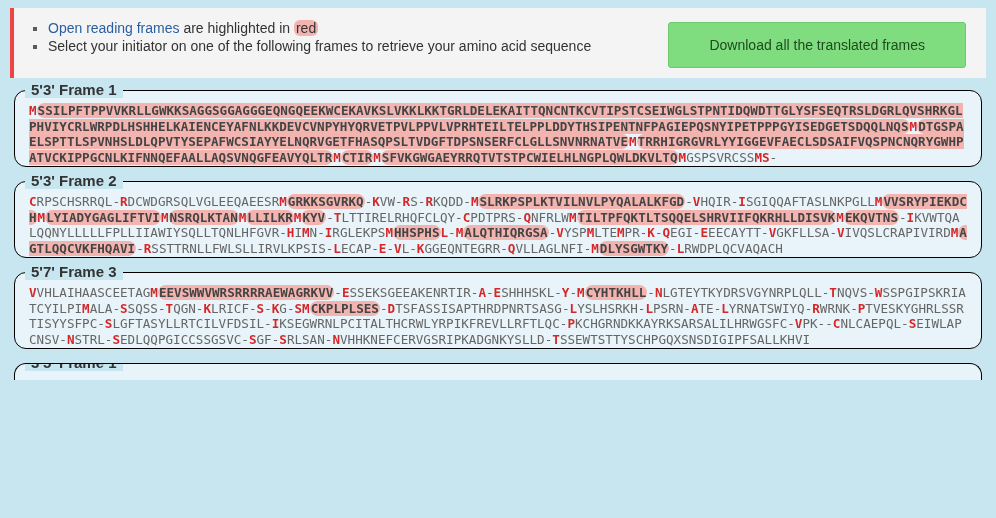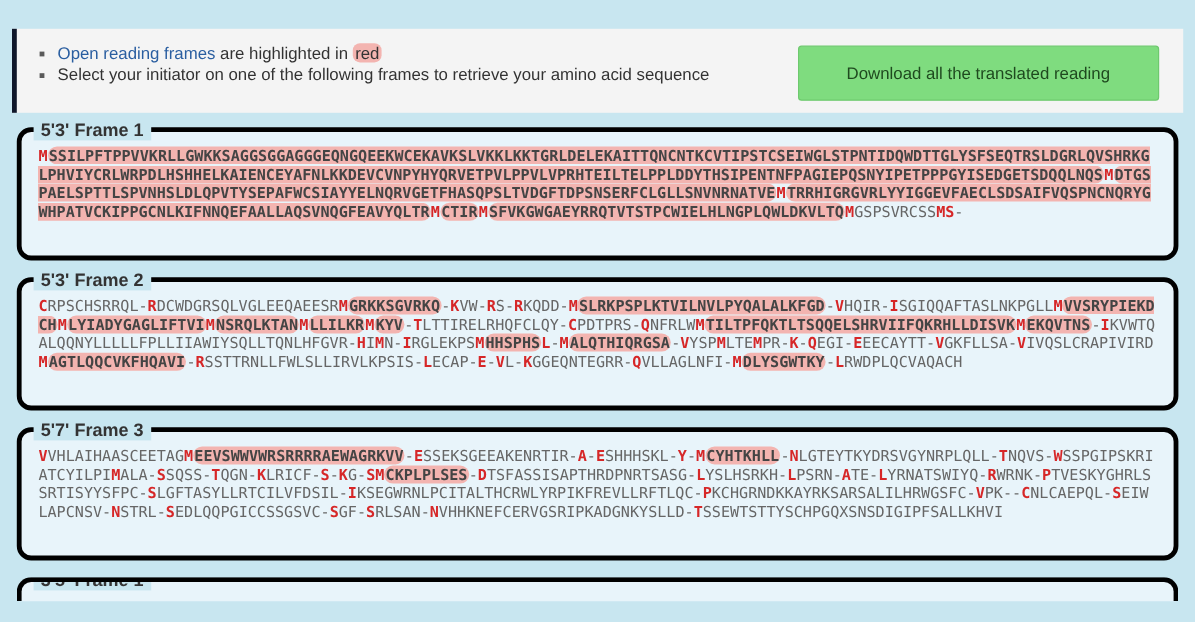--- a/index.html
+++ b/index.html
@@ -6,22 +6,22 @@
   body {
     margin: 0;
     padding: 0;
     background: #c8e6f0;
     font-family: Arial, Helvetica, sans-serif;
     color: #333;
     width: 996px;
   }
   .panel {
     background: #f4f4f4;
-    margin: 24px 10px 12px 10px;
-    border-left: 4px solid #0f172a;
+    margin: 8px 10px 12px 10px;
+    border-left: 4px solid #ef4444;
     padding: 6px 10px 10px 14px;
     display: flex;
     align-items: flex-start;
     justify-content: space-between;
   }
   .panel ul {
     margin: 4px 0 0 20px;
     padding: 0;
     list-style: square;
     color: #444;
@@ -41,23 +41,23 @@
     color: #1f4a1f;
     padding: 14px 40px;
     font-size: 14px;
     border-radius: 3px;
     margin: 8px 10px 0 0;
     cursor: pointer;
     white-space: nowrap;
   }
   .frame {
     margin: 6px 14px 14px 14px;
-    border: 4px solid #000000;
+    border: 1px solid #000000;
     border-radius: 12px;
-    padding: 10px 14px 28px 14px;
+    padding: 10px 14px 0 14px;
     background: #e8f4fa;
     position: relative;
   }
   .frame-header {
     position: absolute;
     top: -10px;
     left: 10px;
     background: #c8e6f0;
     padding: 0 6px;
     font-size: 15px;
@@ -93,21 +93,21 @@
 </head>
 <body>
 
 <div class="panel">
   <ul>
     <li>
       <span class="link">Open reading frames</span><span> are highlighted in </span><span class="hl-red">red</span>
     </li>
     <li>Select your initiator on one of the following frames to retrieve your amino acid sequence</li>
   </ul>
-  <button class="btn">Download all the translated reading</button>
+  <button class="btn">Download all the translated frames</button>
 </div>
 
 <div class="frame">
   <div class="frame-header">5'3' Frame 1</div>
   <div class="seq" id="seq-0"><span class="r">M</span><span class="orf">SSILPFTPPVVKRLLGWKKSAGGSGGAGGGEQNGQEEKWCEKAVKSLVKKLKKTGRLDELEKAITTQNCNTKCVTIPSTCSEIWGLSTPNTIDQWDTTGLYSFSEQTRSLDGRLQVSHRKGLPHVIYCRLWRPDLHSHHELKAIENCEYAFNLKKDEVCVNPYHYQRVETPVLPPVLVPRHTEILTELPPLDDYTHSIPENTNFPAGIEPQSNYIPETPPPGYISEDGETSDQQLNQS</span><span class="r">M</span><span class="orf">DTGSPAELSPTTLSPVNHSLDLQPVTYSEPAFWCSIAYYELNQRVGETFHASQPSLTVDGFTDPSNSERFCLGLLSNVNRNATVE</span><span class="r">M</span><span class="orf">TRRHIGRGVRLYYIGGEVFAECLSDSAIFVQSPNCNQRYGWHPATVCKIPPGCNLKIFNNQEFAALLAQSVNQGFEAVYQLTR</span><span class="r">M</span><span class="orf">CTIR</span><span class="r">M</span><span class="orf">SFVKGWGAEYRRQTVTSTPCWIELHLNGPLQWLDKVLTQ</span><span class="r">M</span><span>GSPSVRCSS</span><span class="r">M</span><span class="r">S</span><span>-</span></div>
 </div>
 
 <div class="frame">
   <div class="frame-header">5'3' Frame 2</div>
   <div class="seq" id="seq-1"><span class="r">C</span><span>RPSCHSRRQL-</span><span class="r">R</span><span>DCWDGRSQLVGLEEQAEESR</span><span class="r">M</span><span class="orf">GRKKSGVRKQ</span><span>-</span><span class="r">K</span><span>VW-</span><span class="r">R</span><span>S-</span><span class="r">R</span><span>KQDD-</span><span class="r">M</span><span class="orf">SLRKPSPLKTVILNVLPYQALALKFGD</span><span>-</span><span class="r">V</span><span>HQIR-</span><span class="r">I</span><span>SGIQQAFTASLNKPGLL</span><span class="r">M</span><span class="orf">VVSRYPIEKDCH</span><span class="r">M</span><span class="orf">LYIADYGAGLIFTVI</span><span class="r">M</span><span class="orf">NSRQLKTAN</span><span class="r">M</span><span class="orf">LLILKR</span><span class="r">M</span><span class="orf">KYV</span><span>-</span><span class="r">T</span><span>LTTIRELRHQFCLQY-</span><span class="r">C</span><span>PDTPRS-</span><span class="r">Q</span><span>NFRLW</span><span class="r">M</span><span class="orf">TILTPFQKTLTSQQELSHRVIIFQKRHLLDISVK</span><span class="r">M</span><span class="orf">EKQVTNS</span><span>-</span><span class="r">I</span><span>KVWTQALQQNYLLLLLFPLLIIAWIYSQLLTQNLHFGVR-</span><span class="r">H</span><span>I</span><span class="r">M</span><span>N-</span><span class="r">I</span><span>RGLEKPS</span><span class="r">M</span><span class="orf">HHSPHS</span><span class="r">L</span><span>-</span><span class="r">M</span><span class="orf">ALQTHIQRGSA</span><span>-</span><span class="r">V</span><span>YSP</span><span class="r">M</span><span>LTE</span><span class="r">M</span><span>PR-</span><span class="r">K</span><span>-</span><span class="r">Q</span><span>EGI-</span><span class="r">E</span><span>EECAYTT-</span><span class="r">V</span><span>GKFLLSA-</span><span class="r">V</span><span>IVQSLCRAPIVIRD</span><span class="r">M</span><span class="orf">AGTLQQCVKFHQAVI</span><span>-</span><span class="r">R</span><span>SSTTRNLLFWLSLLIRVLKPSIS-</span><span class="r">L</span><span>ECAP-</span><span class="r">E</span><span>-</span><span class="r">V</span><span>L-</span><span class="r">K</span><span>GGEQNTEGRR-</span><span class="r">Q</span><span>VLLAGLNFI-</span><span class="r">M</span><span class="orf">DLYSGWTKY</span><span>-</span><span class="r">L</span><span>RWDPLQCVAQACH</span></div>

